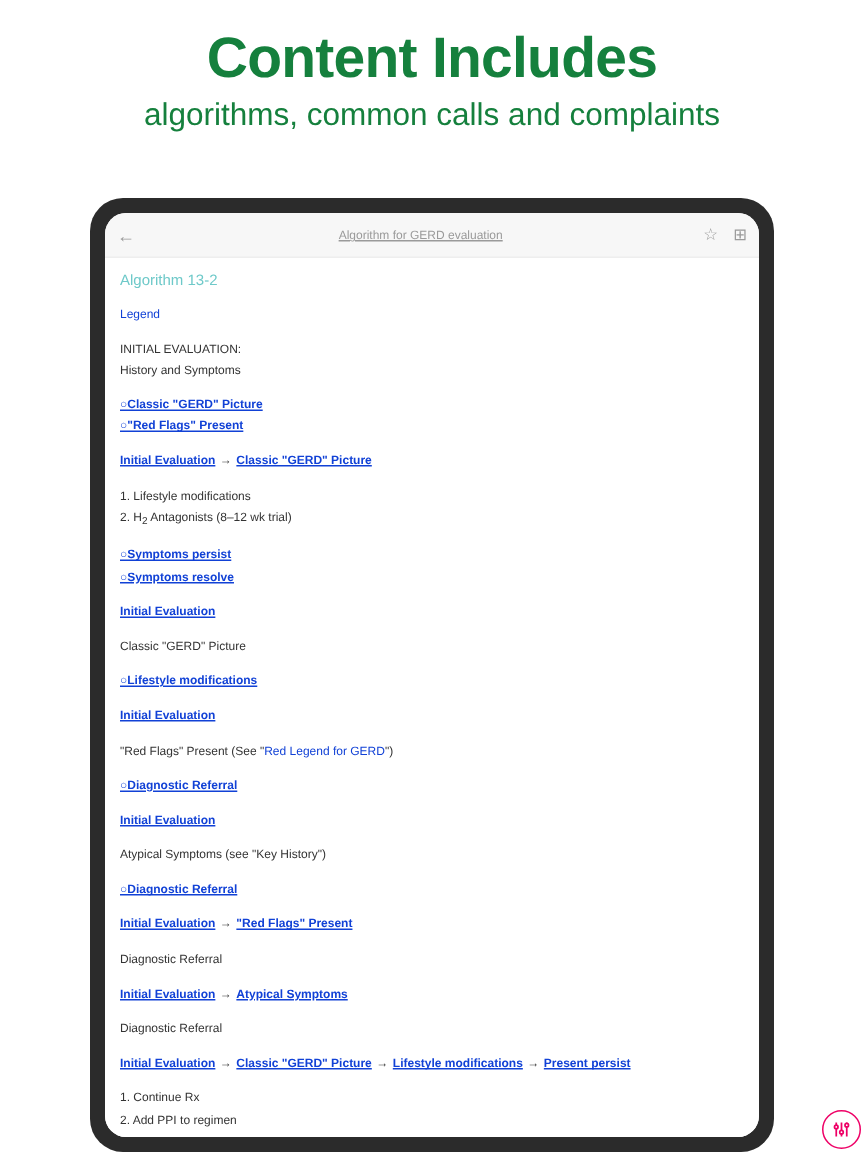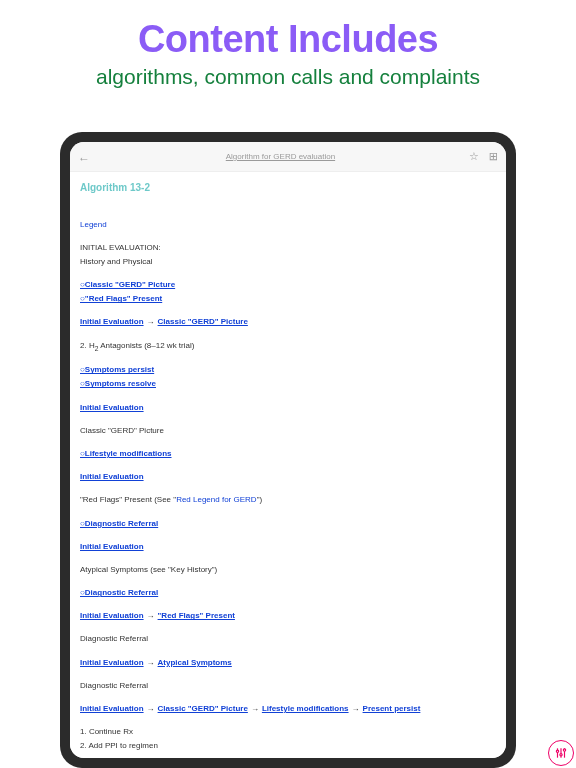--- a/index.html
+++ b/index.html
@@ -1,28 +1,28 @@
 <!DOCTYPE html>
 <html><head>
 <meta charset="utf-8">
 <style>
   * { margin: 0; padding: 0; box-sizing: border-box; }
   html, body { width: 576px; height: 768px; font-family: -apple-system, Helvetica, Arial, sans-serif; background: #ffffff; overflow: hidden; }
   .stage { width: 576px; height: 768px; position: relative; background: #fff; }
-  .headline { text-align: center; font-size: 38px; font-weight: 700; color: #8b5cf6; padding-top: 18px; letter-spacing: -0.5px; }
+  .headline { text-align: center; font-size: 38px; font-weight: 700; color: #15803d; padding-top: 18px; letter-spacing: -0.5px; }
   .subhead { text-align: center; font-size: 21px; color: #15803d; margin-top: 4px; font-weight: 400; }
   .tablet { position: absolute; left: 60px; top: 132px; width: 456px; height: 636px; background: #2b2b2b; border-radius: 22px; padding: 10px; }
   .screen { width: 100%; height: 100%; background: #f7f7f7; border-radius: 14px; overflow: hidden; position: relative; }
   .topbar { height: 30px; background: #f7f7f7; display: flex; align-items: center; padding: 0 8px; color: #9a9a9a; font-size: 9px; border-bottom: 1px solid #eee; }
   .topbar .back { width: 14px; font-size: 12px; color: #9a9a9a; }
   .topbar .title { flex: 1; text-align: center; font-size: 8px; color: #9a9a9a; text-decoration: underline; }
   .topbar .acts { display: flex; gap: 10px; }
   .topbar .acts span { font-size: 11px; color: #9a9a9a; }
   .doc { background: #ffffff; padding: 8px 10px 10px 10px; font-size: 8px; line-height: 1.65; color: #333; height: calc(100% - 30px); overflow: hidden; }
-  .algo { color: #6ec9c9; font-weight: 700; font-size: 10px; margin-bottom: 21px; }
+  .algo { color: #6ec9c9; font-weight: 400; font-size: 10px; margin-bottom: 6px; }
   .lk { color: #1141d6; }
   .lkb { color: #1141d6; text-decoration: underline; font-weight: 700; }
   .plain { color: #333; }
   .row { margin: 1px 0; }
   .gap { height: 8px; }
   .chain span.sep { color: #333; padding: 0 3px; font-weight: 400; }
   .fab { position: absolute; right: 2px; bottom: 2px; width: 26px; height: 26px; border-radius: 50%; border: 1px solid #e06; background: #fff; display: flex; align-items: center; justify-content: center; color: #e06; font-size: 11px; }
 </style>
 </head>
 <body>
@@ -41,29 +41,30 @@
           <span>☆</span>
           <span>⊞</span>
         </span>
       </div>
 
       <div class="doc">
         <div class="algo">Algorithm 13-2</div>
         <div class="row"><span class="lk">Legend</span></div>
         <div class="gap"></div>
         <div class="row plain">INITIAL EVALUATION:</div>
-        <div class="row plain">History and Physical</div>
+        <div class="row plain">History and Symptoms</div>
         <div class="gap"></div>
         <div class="row"><span class="lkb">○Classic "GERD" Picture</span></div>
         <div class="row"><span class="lkb">○"Red Flags" Present</span></div>
         <div class="gap"></div>
         <div class="row chain">
           <span class="lkb">Initial Evaluation</span><span class="sep">→</span><span class="lkb">Classic "GERD" Picture</span>
         </div>
         <div class="gap"></div>
+        <div class="row plain">1. Lifestyle modifications</div>
         <div class="row plain"><span>2. H</span><sub>2</sub><span> Antagonists (8–12 wk trial)</span></div>
         <div class="gap"></div>
         <div class="row"><span class="lkb">○Symptoms persist</span></div>
         <div class="row"><span class="lkb">○Symptoms resolve</span></div>
         <div class="gap"></div>
         <div class="row"><span class="lkb">Initial Evaluation</span></div>
         <div class="gap"></div>
         <div class="row plain">Classic "GERD" Picture</div>
         <div class="gap"></div>
         <div class="row"><span class="lkb">○Lifestyle modifications</span></div>

